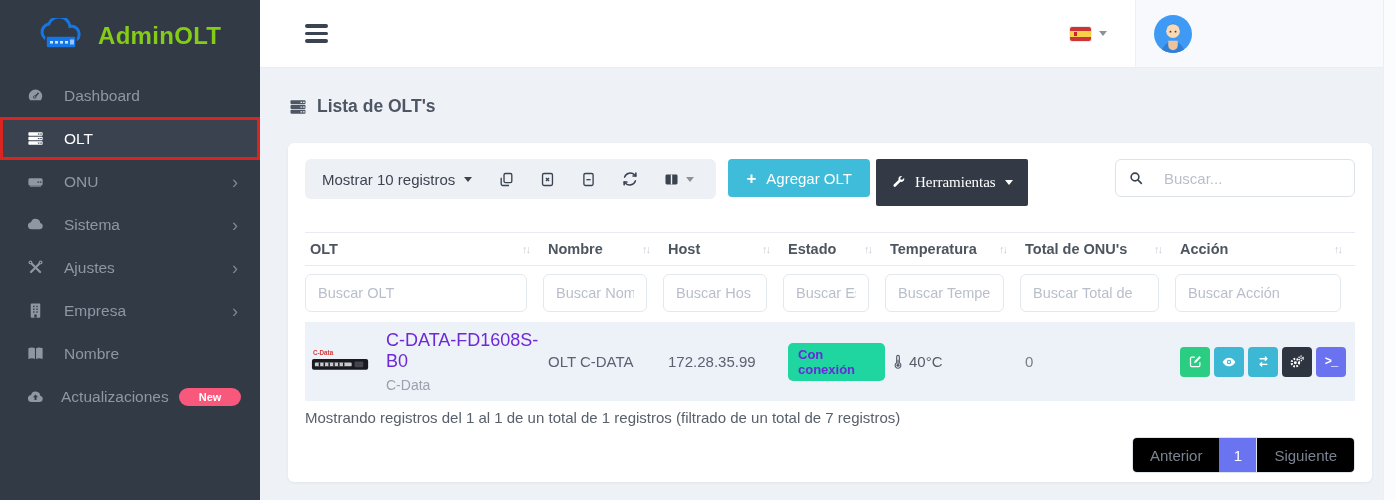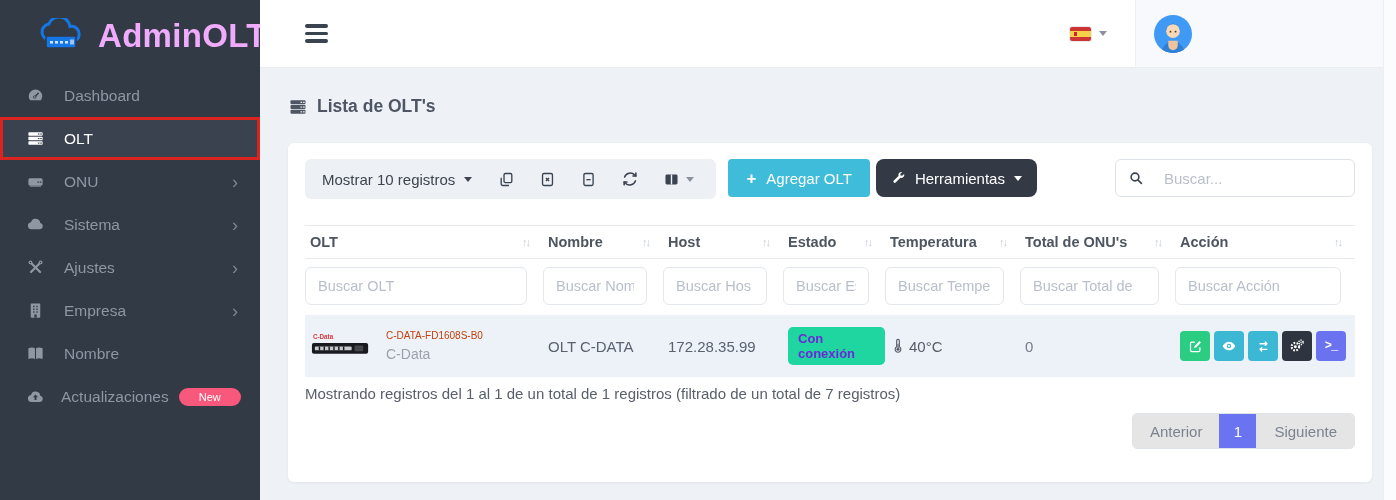--- a/index.html
+++ b/index.html
@@ -3,28 +3,28 @@
 <meta charset="utf-8">
 <style>
   * { box-sizing: border-box; margin: 0; padding: 0; }
   html,body { width:1396px; height:500px; overflow:hidden; }
   body { font-family: "Liberation Sans", sans-serif; background:#eef1f6; position:relative; }
   .app { display:flex; width:1396px; height:500px; }
 
   
   aside { width:260px; flex:0 0 260px; background:#323a46; height:500px; }
   .brand { height:72px; display:flex; align-items:center; padding-left:36px; gap:10px; }
-  .brand-name { color:#f0abfc; font-size:33px; font-weight:800; letter-spacing:.3px; }
+  .brand-name { color:#84cc16; font-size:24px; font-weight:800; letter-spacing:.3px; }
   .nav { padding-top:2px; }
   .mi { height:43px; display:flex; align-items:center; padding:0 22px 0 26px; color:#8f97a3; font-size:15.5px; cursor:pointer; }
   .mi .ico { width:22px; margin-right:16px; display:flex; align-items:center; color:#8f97a3; --icon-bg:#323a46; }
   .mi.active { color:#fff; background:#3a4250; outline:3px solid #da2420; outline-offset:-3px; }
   .mi.active .ico { color:#fff; --icon-bg:#3a4250; }
   .chev { margin-left:auto; color:#7e8694; font-size:18px; line-height:1; }
-  .badge-new { margin-left:10px; background:#f8587b; color:#fff; font-size:11px; font-weight:400; padding:3px 20px; border-radius:10px; }
+  .badge-new { margin-left:10px; background:#f8587b; color:#fff; font-size:11px; font-weight:700; padding:3px 20px; border-radius:10px; }
 
   
   .main { flex:1; display:flex; flex-direction:column; }
   .topbar { height:68px; background:#fff; border-bottom:1px solid #e9ecf1; display:flex; align-items:center; padding-left:45px; }
   .hamburger { width:23px; display:flex; flex-direction:column; gap:4px; cursor:pointer; }
   .hamburger span { height:3.5px; background:#3a4350; border-radius:2px; }
   .topbar .spacer { flex:1; }
   .lang { display:flex; align-items:center; gap:8px; margin-right:28px; cursor:pointer; }
   .flag { width:21px; height:14px; border-radius:2px; background:linear-gradient(180deg,#cf3434 0 26%,#f7d04a 26% 74%,#cf3434 74% 100%); position:relative; box-shadow:0 0 0 1px rgba(0,0,0,.08); }
   .flag:before { content:""; position:absolute; left:4px; top:5px; width:3px; height:4px; background:#c23; }
@@ -38,56 +38,56 @@
 
   
   .card { background:#fff; border-radius:6px; box-shadow:0 1px 3px rgba(40,50,70,.06); padding:16px 17px 22px; height:339px; }
   .toolbar { display:flex; align-items:flex-start; }
   .tool-group { background:#edf1f6; border-radius:6px; height:40px; display:flex; align-items:center; padding:0 10px 0 0; }
   .dd-records { display:flex; align-items:center; gap:9px; color:#3d4450; font-size:15px; padding:0 14px 0 17px; height:100%; background:none; border:none; cursor:pointer; font-family:inherit; }
   .dd-records .caret { border-top-color:#3d4450; }
   .tbtn { background:none; border:none; cursor:pointer; color:#3a4350; padding:0 12px; height:100%; display:flex; align-items:center; gap:6px; }
   .btn-add { margin-left:12px; background:#3ebcd9; border:none; color:#fff; height:38px; border-radius:4px; padding:0 18px; font-size:15px; font-family:inherit; display:flex; align-items:center; gap:10px; cursor:pointer; }
   .btn-add .plus { font-size:17px; font-weight:700; line-height:1; }
-  .btn-tools { margin-left:6px; background:#333a46; border:none; color:#fff; height:38px; border-radius:8px; padding:0 15px; font-size:15px; font-family:Liberation Sans, sans-serif; display:flex; align-items:center; gap:9px; cursor:pointer; }
+  .btn-tools { margin-left:6px; background:#333a46; border:none; color:#fff; height:47px; border-radius:2px; padding:0 15px; font-size:15px; font-family:Liberation Serif, serif; display:flex; align-items:center; gap:9px; cursor:pointer; }
   .btn-tools .caret { border-top-color:#fff; }
   .search { margin-left:auto; width:240px; height:38px; border:1px solid #dde2e9; border-radius:6px; background:#fff; display:flex; align-items:center; padding:0 12px; gap:20px; }
   .search svg { color:#3a4350; flex:0 0 auto; }
   .search input { border:none; outline:none; width:100%; font-size:15px; font-family:inherit; color:#555c66; background:transparent; }
   .search input::placeholder { color:#b9bfca; }
 
   
   .grid7 { display:grid; grid-template-columns:238px 120px 120px 102px 135px 155px 1fr; }
   .thead { margin-top:26px; border-top:1px solid #e7eaf0; border-bottom:1px solid #e7eaf0; height:34px; align-items:center; }
   .th { display:flex; align-items:center; justify-content:space-between; padding:0 14px 0 5px; color:#4d5560; font-size:14.5px; font-weight:700; cursor:pointer; }
   .sort { color:#c7cdd6; font-size:11px; letter-spacing:-2px; font-weight:400; }
   .filters { padding:8px 0 10px; align-items:center; }
   .fcell { padding:0 16px 0 0; }
   .fcell input { width:100%; height:38px; border:1px solid #e3e7ee; border-radius:6px; padding:0 12px; font-size:14.5px; font-family:inherit; color:#555c66; outline:none; }
   .fcell input::placeholder { color:#b9bfca; }
   .datarow { background:#edf1f8; min-height:62px; align-items:center; padding:8px 0; }
   .cell { padding-left:5px; color:#5a6270; font-size:15px; }
   .olt-cell { display:flex; align-items:center; gap:14px; }
-  .olt-model { color:#c2410c; font-size:10px; }
+  .olt-model { color:#6d28d9; font-size:18px; }
   .olt-brand { color:#9ba2ad; font-size:14px; margin-top:5px; }
   .badge-conn { display:inline-block; background:#1fd5a0; color:#6d28d9; font-size:13px; font-weight:700; padding:4px 10px; border-radius:5px; }
   .temp { display:flex; align-items:center; gap:3px; color:#565d68; }
   .total { color:#767e8a; }
   .actions { display:flex; gap:4px; }
   .abtn { width:30px; height:30px; border:none; border-radius:4px; display:flex; align-items:center; justify-content:center; cursor:pointer; color:#fff; }
   .a-edit { background:#2bcd83; }
   .a-view { background:#3cb8d4; }
   .a-exch { background:#3cb8d4; }
   .a-cfg  { background:#2e3540; }
   .a-term { background:#6a72f0; font-family:"Liberation Mono", monospace; font-size:12px; font-weight:700; letter-spacing:-1px; }
 
   .summary { margin-top:8px; color:#59606b; font-size:15px; }
   .pag-row { display:flex; justify-content:flex-end; margin-top:11px; }
   .pager { display:flex; border:1px solid #dfe3ea; border-radius:5px; overflow:hidden; background:#fff; }
-  .pg { height:34px; display:flex; align-items:center; justify-content:center; font-size:15px; color:#7b8390; background:#e5e5e5; border:none; cursor:pointer; font-family:inherit; padding:0 17px; }
+  .pg { height:34px; display:flex; align-items:center; justify-content:center; font-size:15px; color:#7b8390; background:#000000; border:none; cursor:pointer; font-family:inherit; padding:0 17px; }
   .pg + .pg { border-left:1px solid #dfe3ea; }
   .pg.active { background:#6a74f0; color:#fff; width:37px; padding:0; border-left:none; }
 
   .scrollstrip { position:absolute; right:0; top:0; width:13px; height:500px; background:#fbfcfd; border-left:1px solid #eceef2; }
   svg { display:block; }
 </style>
 </head>
 <body>
 
 <div class="app">

